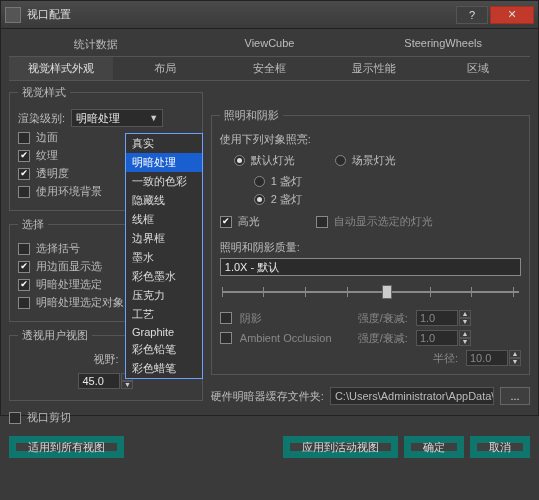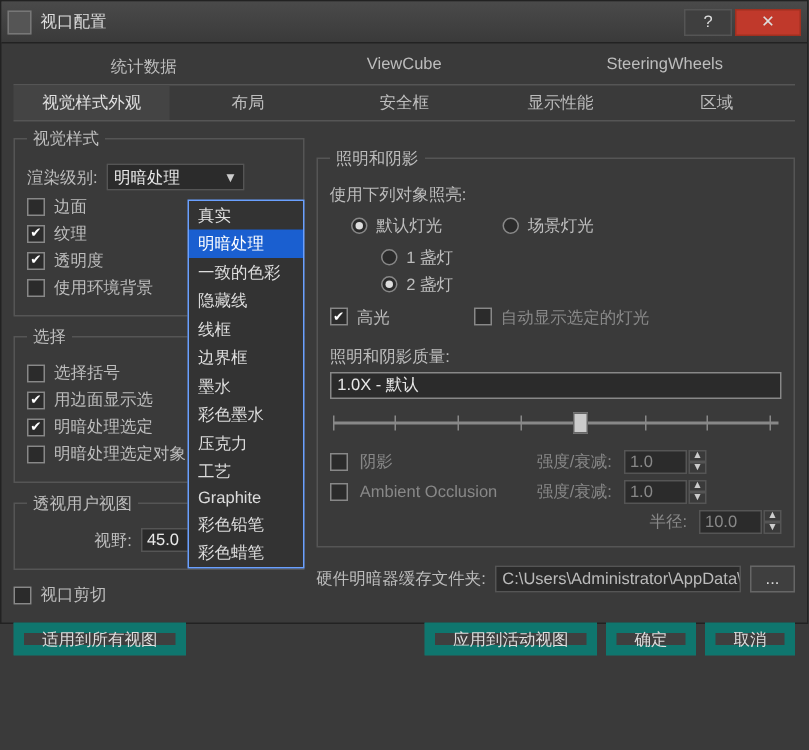--- a/index.html
+++ b/index.html
@@ -122,21 +122,21 @@
               <span>明暗处理选定</span>
             </div>
           <div class="row">
               <span class="chk"></span>
               <span>明暗处理选定对象</span>
             </div>
         </fieldset>
 
         <fieldset>
           <legend>透视用户视图</legend>
-          <div class="row" style="justify-content:center;">
+          <div class="row" style="justify-content:center;flex-direction:column;">
             <span class="label">视野:</span>
             <div class="spin">
               <input value="45.0" style="">
               <div class="btns">
                   <div class="sb">▲</div>
                   <div class="sb">▼</div>
                 </div>
             </div>
           </div>
         </fieldset>

